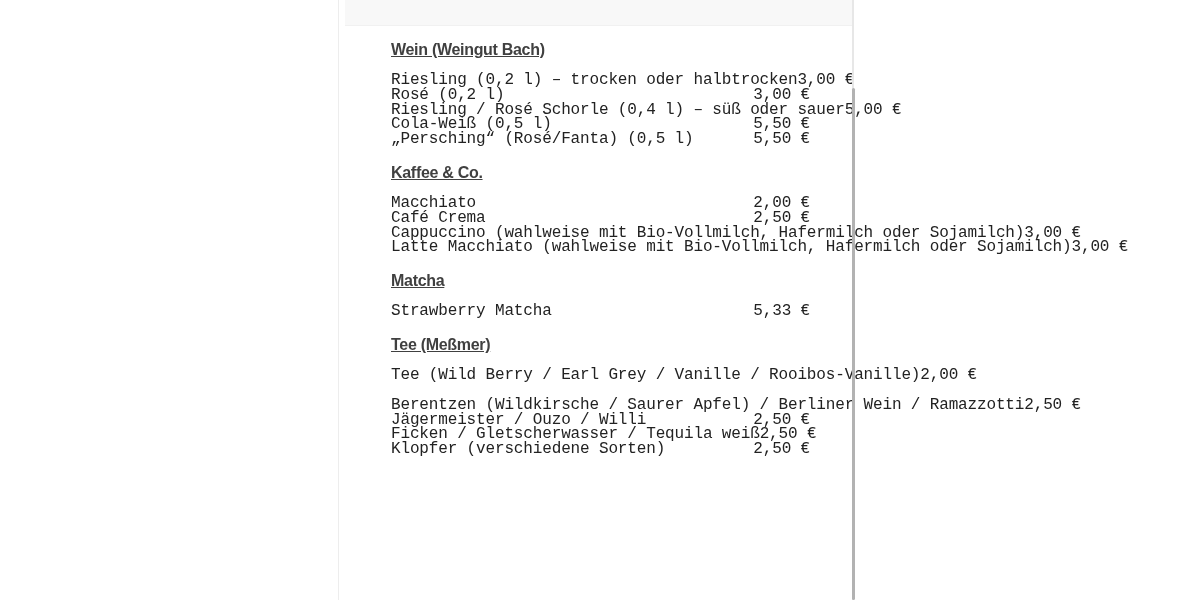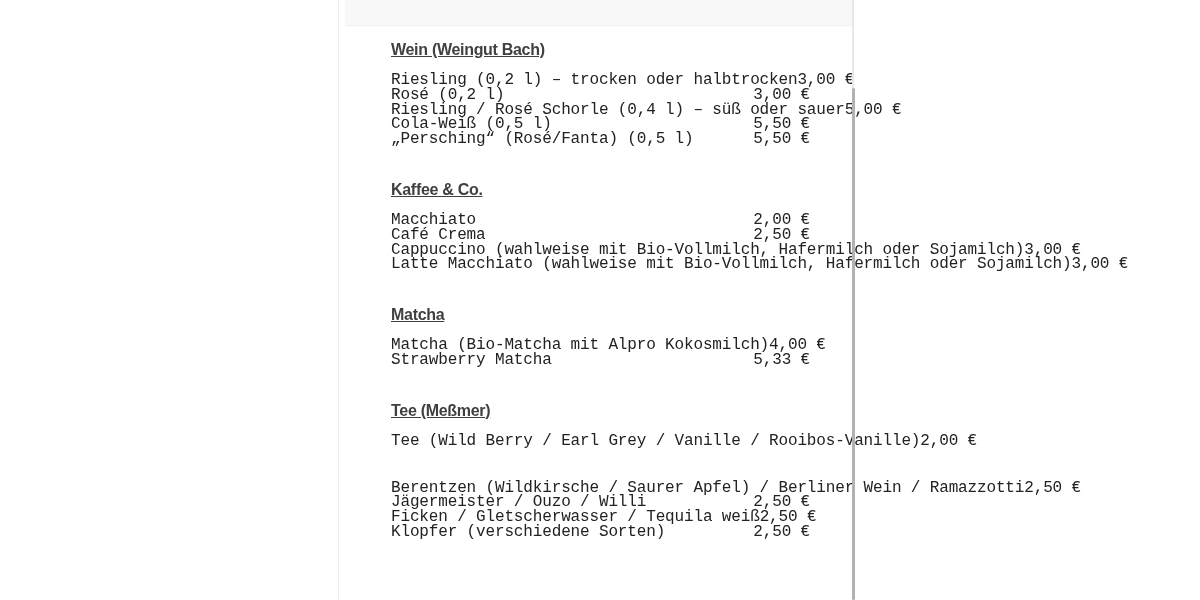--- a/index.html
+++ b/index.html
@@ -39,21 +39,21 @@
     top: 88px; right: 3px;
     width: 3px; height: 512px;
     background: #b2b2b2;
     border-radius: 2px;
   }
   .menu-content {
     position: absolute;
     top: 0; left: 0; right: 0;
     padding: 39px 48px 0 52px;
   }
-  .menu-section { margin-top: 32px; }
+  .menu-section { margin-top: 15px; }
   .menu-section:first-child { margin-top: 0; }
   .section-title {
     font-size: 16px;
     line-height: 22px;
     font-weight: bold;
     letter-spacing: -0.3px;
     color: #404040;
     margin-bottom: 12px;
     text-decoration: underline;
   }
@@ -115,24 +115,20 @@
             <span class="item-price">3,00 €</span>
           </div>
           <div class="menu-item-row">
             <span class="item-name">Latte Macchiato (wahlweise mit Bio-Vollmilch, Hafermilch oder Sojamilch)</span>
             <span class="item-price">3,00 €</span>
           </div>
         </section>
         <section class="menu-section">
           <h2 class="section-title">Matcha</h2>
           <div class="menu-item-row">
-            <span class="item-name">Matcha (Bio-Matcha mit Alpro Kokosmilch)</span>
-            <span class="item-price">4,00 €</span>
-          </div>
-          <div class="menu-item-row">
             <span class="item-name">Strawberry Matcha</span>
             <span class="item-price">5,33 €</span>
           </div>
         </section>
         <section class="menu-section">
           <h2 class="section-title">Tee (Meßmer)</h2>
           <div class="menu-item-row">
             <span class="item-name">Tee (Wild Berry / Earl Grey / Vanille / Rooibos-Vanille)</span>
             <span class="item-price">2,00 €</span>
           </div>

